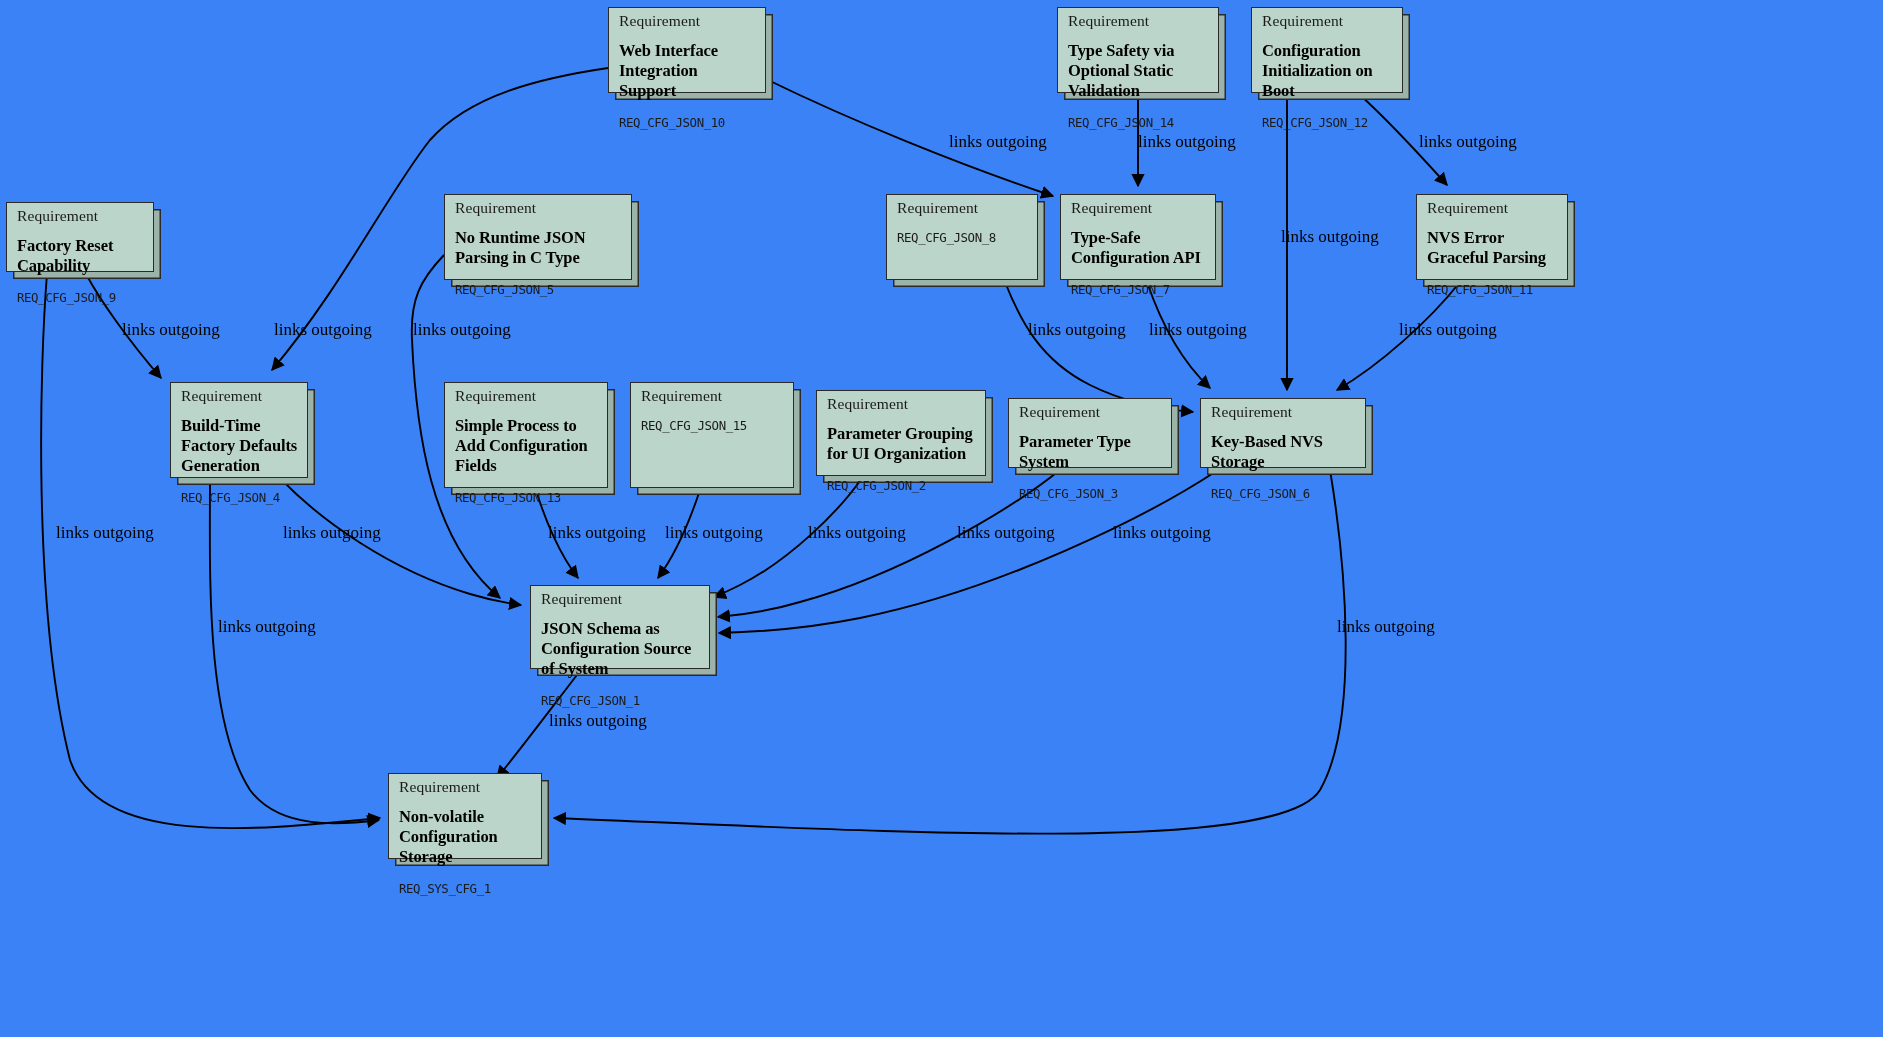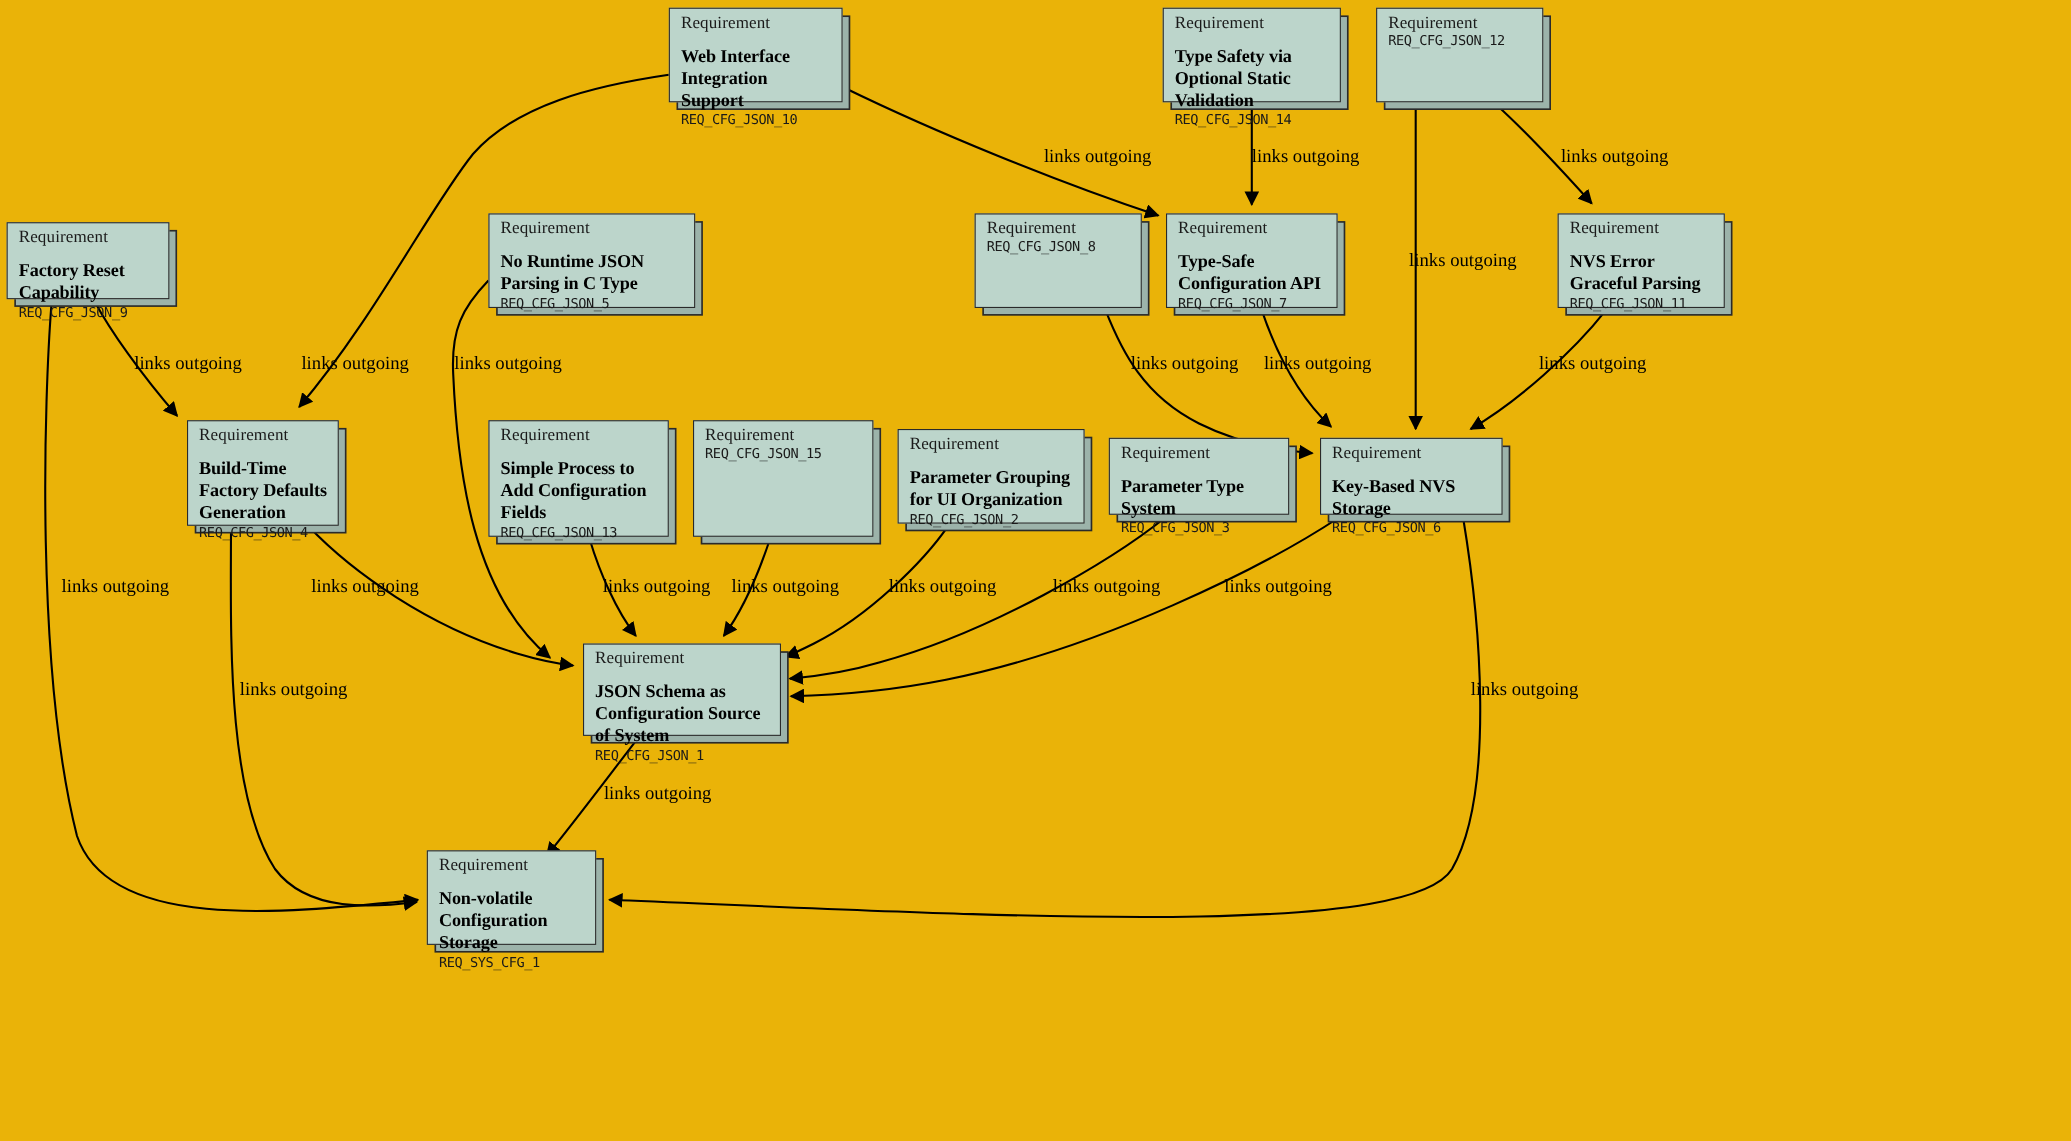--- a/index.html
+++ b/index.html
@@ -9,21 +9,21 @@
     background: #ffffff;
   }
   body {
     font-family: "Liberation Serif", "DejaVu Serif", serif;
   }
   #diagram {
     position: relative;
     width: 1883px;
     height: 1037px;
     overflow: hidden;
-    background: #eab308;
+    background: #3b82f6;
   }
   #edge-layer {
     position: absolute;
     left: 0;
     top: 0;
     width: 1883px;
     height: 1037px;
     pointer-events: none;
   }
   #node-layer {
@@ -74,21 +74,21 @@
     font-weight: bold;
     color: #000000;
     line-height: 1.22;
     margin-top: 12px;
     letter-spacing: -0.1px;
   }
   .node .reqid {
     font-family: "DejaVu Sans Mono", "Liberation Mono", monospace;
     font-size: 12.4px;
     color: #1a1a1a;
-    margin-top: 2px;
+    margin-top: 16px;
     white-space: nowrap;
     letter-spacing: -0.4px;
   }
   .edge-label {
     position: absolute;
     font-family: "Liberation Serif", "DejaVu Serif", serif;
     font-size: 17px;
     color: #000000;
     white-space: nowrap;
     text-align: right;
@@ -155,20 +155,21 @@
         <div class="title">Web Interface Integration Support</div>
         <div class="reqid">REQ_CFG_JSON_10</div>
       </div>
       <div class="node" style="left: 1057px; top: 7px; width: 162px; height: 86px;">
         <div class="stereotype">Requirement</div>
         <div class="title">Type Safety via Optional Static Validation</div>
         <div class="reqid">REQ_CFG_JSON_14</div>
       </div>
       <div class="node" style="left: 1251px; top: 7px; width: 152px; height: 86px;">
         <div class="stereotype">Requirement</div>
+        <div class="title">Configuration Initialization on Boot</div>
         <div class="reqid">REQ_CFG_JSON_12</div>
       </div>
       <div class="node" style="left: 6px; top: 202px; width: 148px; height: 70px;">
         <div class="stereotype">Requirement</div>
         <div class="title">Factory Reset Capability</div>
         <div class="reqid">REQ_CFG_JSON_9</div>
       </div>
       <div class="node" style="left: 444px; top: 194px; width: 188px; height: 86px;">
         <div class="stereotype">Requirement</div>
         <div class="title">No Runtime JSON Parsing in C Type</div>

